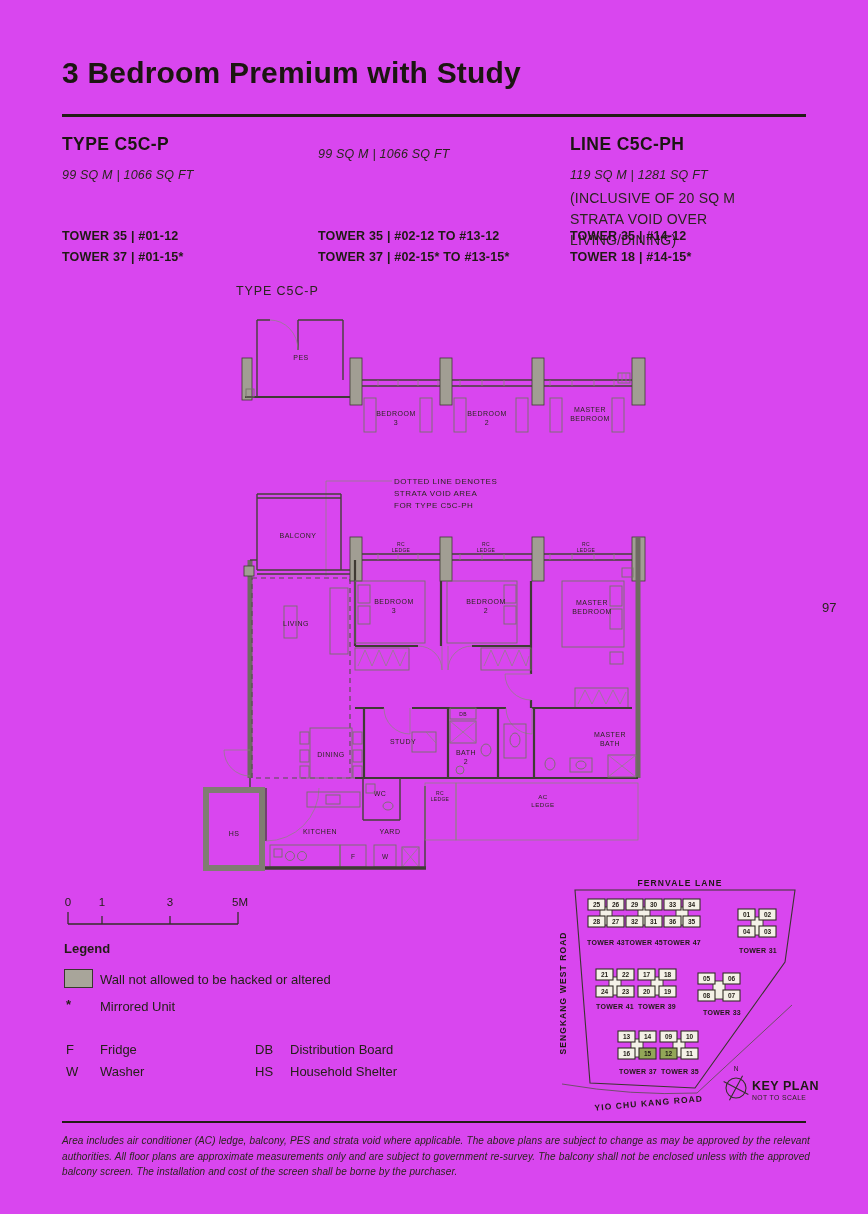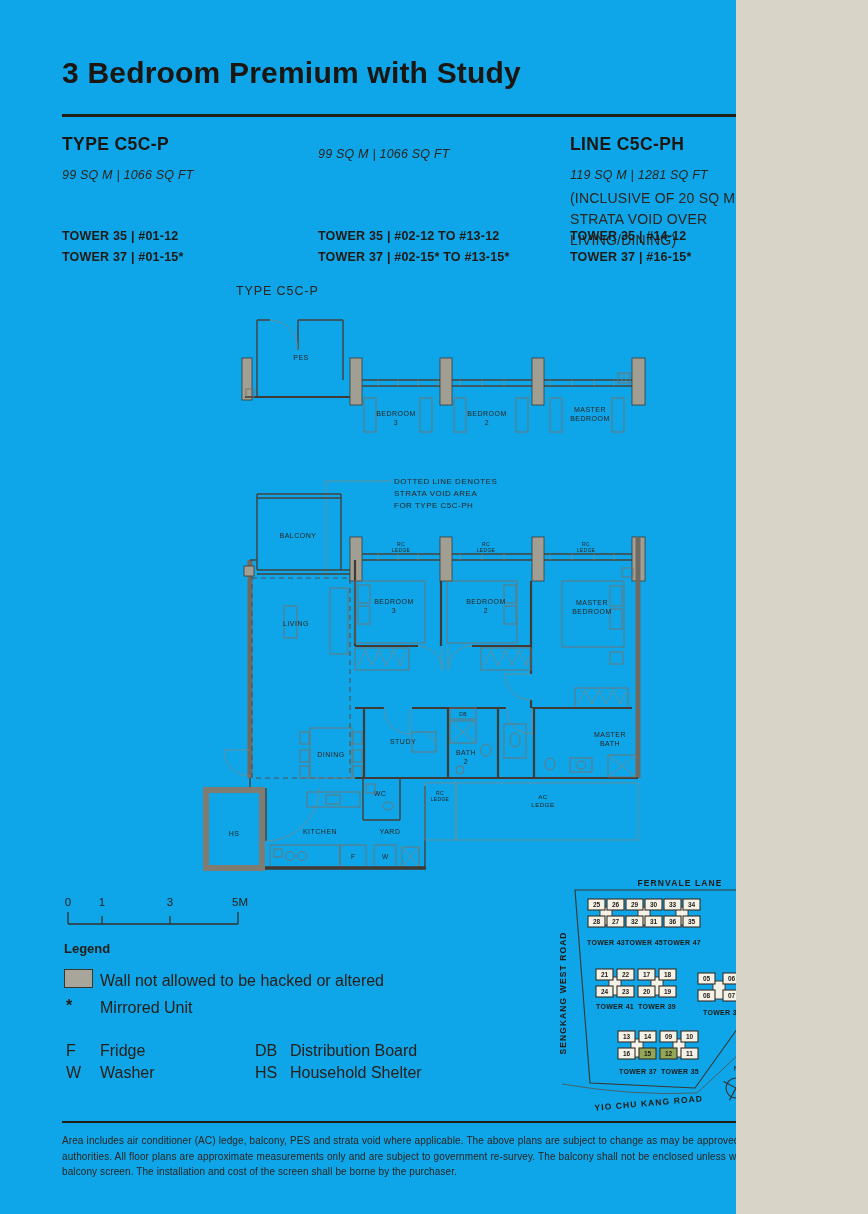--- a/index.html
+++ b/index.html
@@ -1,35 +1,35 @@
 <!DOCTYPE html>
 <html><head>
 <meta charset="utf-8">
 <style>
   html,body{margin:0;padding:0;background:#d8d4c8;}
-  .page{position:relative;width:736px;height:1214px;background:#0ea5e9;
+  .page{position:relative;width:868px;height:1214px;background:#d946ef;
         font-family:"Liberation Sans",sans-serif;color:#221d16;overflow:hidden;}
   .abs{position:absolute;}
   .page-title{left:62px;top:56px;font-size:30px;font-weight:bold;letter-spacing:.2px;color:#1b1611;}
   .rule{left:62px;width:744px;height:2.5px;background:#221d16;}
   .title-rule{top:114px;}
   .footer-rule{top:1121px;height:2px;}
   .tcol{top:134px;width:252px;}
   .tcol .tname{font-size:17.5px;font-weight:bold;letter-spacing:.4px;color:#1b1611;}
   .tcol .tarea{margin-top:13px;font-size:12.5px;letter-spacing:.2px;color:#2a251e;font-style:italic;}
   .tcol .tnote{margin-top:6px;font-size:14px;line-height:1.5;letter-spacing:.2px;width:218px;color:#2a251e;}
   .tcol .ttowers{position:absolute;left:0;top:92px;font-size:12.5px;font-weight:bold;
                  line-height:1.65;letter-spacing:.2px;color:#1f1a14;}
   .plan-label{left:236px;top:284px;font-size:12.5px;letter-spacing:.9px;color:#2a251e;}
   .page-num{left:822px;top:600px;font-size:13px;color:#2a251e;}
   .legend-title{left:64px;top:941px;font-size:13px;font-weight:bold;}
   .legend-wall-box{left:64px;top:969px;width:27px;height:17px;background:#a8a59a;border:1.5px solid #3a362f;}
-  .lg-txt{font-size:16px;color:#25201a;}
+  .lg-txt{font-size:13px;color:#25201a;}
   .disclaimer{left:62px;top:1133px;width:748px;font-size:10px;line-height:1.55;
-              letter-spacing:.1px;color:#2a251e;text-align:justify;}
+              letter-spacing:.1px;color:#2a251e;text-align:justify;font-style:italic;}
   
   svg text{font-family:"Liberation Sans",sans-serif;fill:#2b2620;}
   .pl{font-size:7px;letter-spacing:.5px;text-anchor:middle;}
   .pls{font-size:5px;letter-spacing:.3px;text-anchor:middle;}
   .plm{font-size:6.2px;letter-spacing:.5px;text-anchor:middle;}
   .pla{font-size:8px;letter-spacing:.5px;}
   .plf{font-size:6.5px;text-anchor:middle;}
   .w1{stroke:#45413a;stroke-width:1.4;fill:none;}
   .w2{stroke:#3f3b34;stroke-width:2.2;fill:none;}
   .w3{stroke:#3f3b34;stroke-width:3.5;fill:none;}
@@ -80,21 +80,21 @@
       <div>TOWER 35 | #02-12 TO #13-12</div>
       <div>TOWER 37 | #02-15* TO #13-15*</div>
     </div>
   </div>
   <div class="abs tcol" style="left:570px">
     <div class="tname">LINE C5C-PH</div>
     <div class="tarea">119 SQ M | 1281 SQ FT</div>
     <div class="tnote">(INCLUSIVE OF 20 SQ M STRATA VOID OVER LIVING/DINING)</div>
     <div class="ttowers">
       <div>TOWER 35 | #14-12</div>
-      <div>TOWER 37 | #16-15*</div>
+      <div>TOWER 18 | #14-15*</div>
     </div>
   </div>
 
   <div class="abs plan-label">TYPE C5C-P</div>
   <div class="abs page-num">97</div>
 
   <svg class="abs" style="left:198px;top:300px" width="460" height="580" viewBox="0 0 460 580">
 
     <g>
       <rect class="col" x="44" y="58" width="10" height="42"></rect>

